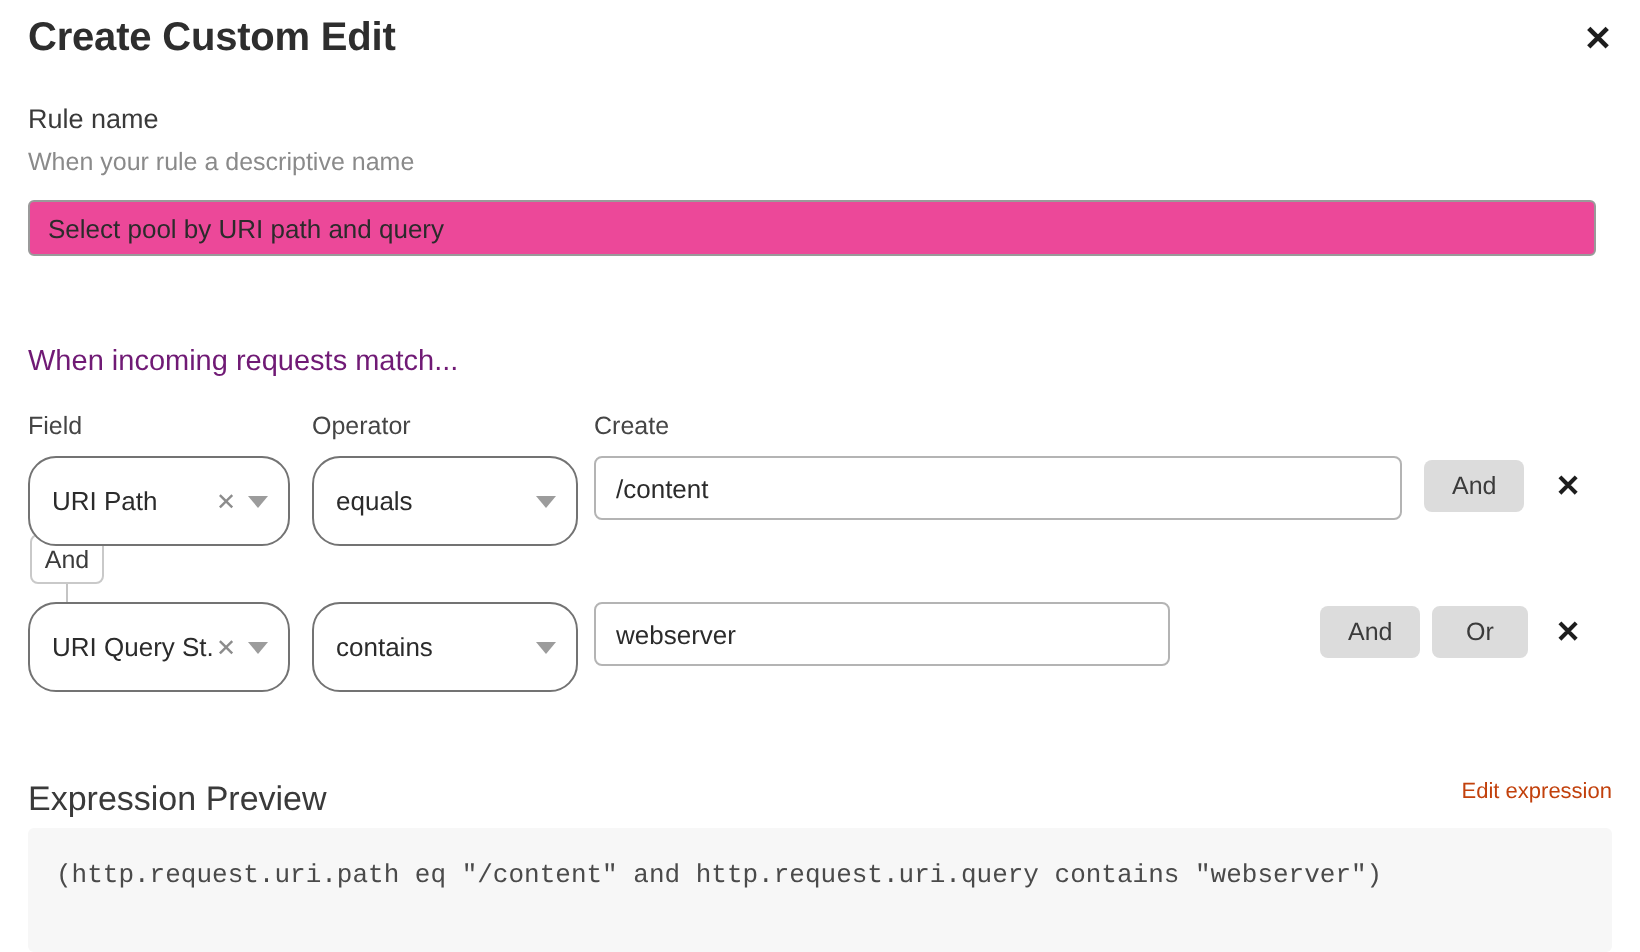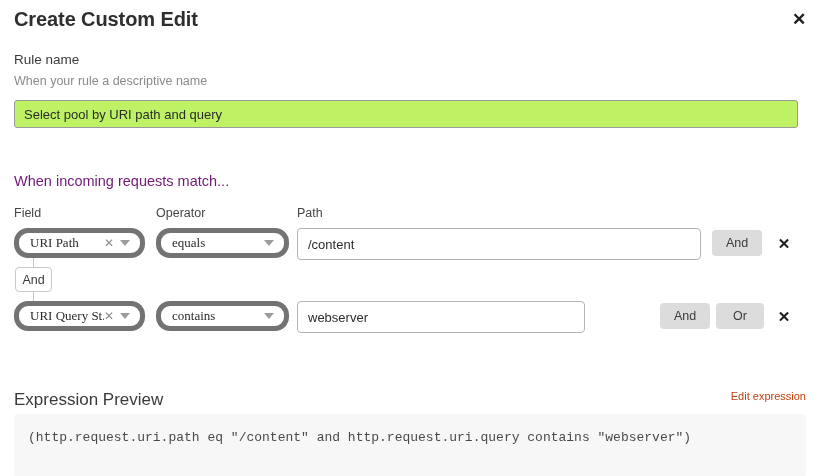--- a/index.html
+++ b/index.html
@@ -65,21 +65,21 @@
     top: 100px;
     width: 784px;
     height: 28px;
     box-sizing: border-box;
     border: 1px solid #9a9a9a;
     border-radius: 3px;
     padding: 0 9px;
     font-family: "Liberation Sans", sans-serif;
     font-size: 13px;
     color: #2b2b2b;
-    background: #bef264;
+    background: #ec4899;
     outline: none;
   }
 
   
   .match-heading {
     position: absolute;
     left: 14px;
     top: 173px;
     font-size: 14.5px;
     font-weight: normal;
@@ -97,33 +97,32 @@
   .col-operator { left: 156px; }
   .col-value { left: 297px; }
 
   
   .cond-row { position: absolute; left: 0; right: 0; height: 30px; }
   .row-1 { top: 228px; }
   .row-2 { top: 301px; }
 
   .select-box {
     position: absolute;
-    height: 30px;
+    height: 45px;
     box-sizing: border-box;
     background: #fff;
-    border: 5px solid #737373;
+    border: 1px solid #737373;
     border-radius: 14px;
     display: flex;
     align-items: center;
     padding: 0 6px 0 11px;
     font-size: 13px;
     color: #2b2b2b;
     cursor: pointer;
     white-space: nowrap;
-    font-family: Liberation Serif, serif;
   }
   .select-field { left: 14px; width: 131px; }
   .select-operator { left: 156px; width: 133px; }
   .select-label { flex: 1 1 auto; overflow: hidden; }
 
   .clear-x {
     font-size: 12px;
     color: #8c8c8c;
     margin-right: 6px;
     line-height: 1;
@@ -265,21 +264,21 @@
 <button class="close-btn">✕</button>
 
 <div class="section-label label-rule-name">Rule name</div>
 <div class="hint-rule-name">When your rule a descriptive name</div>
 <input class="rule-name-input" value="Select pool by URI path and query" style="">
 
 <div class="match-heading">When incoming requests match...</div>
 
 <div class="col-head col-field">Field</div>
 <div class="col-head col-operator">Operator</div>
-<div class="col-head col-value">Path</div>
+<div class="col-head col-value">Create</div>
 
 <div class="connector-line"></div>
 <div class="connector-badge">And</div>
 
 <div class="cond-row row-1">
   <div class="select-box select-field">
     <span class="select-label">URI Path</span>
     <span class="clear-x">✕</span>
     <span class="caret"></span>
   </div>

